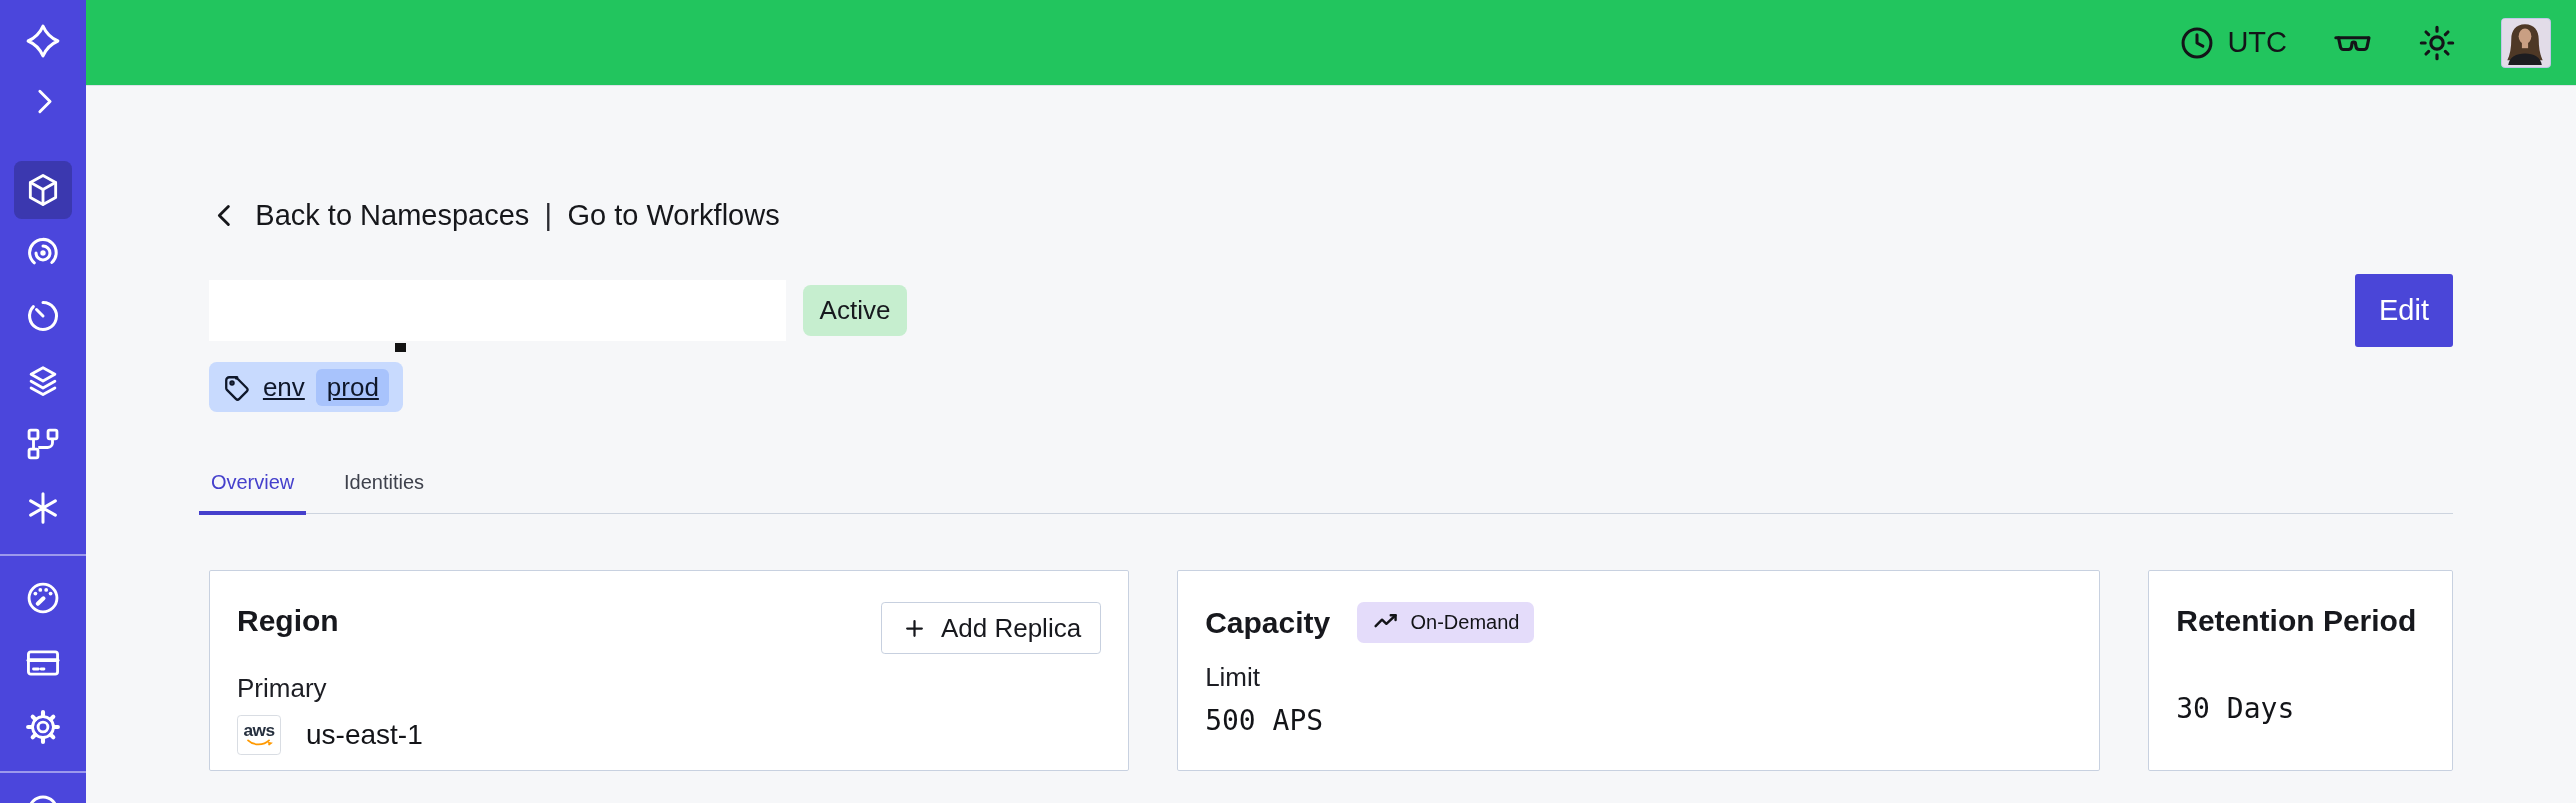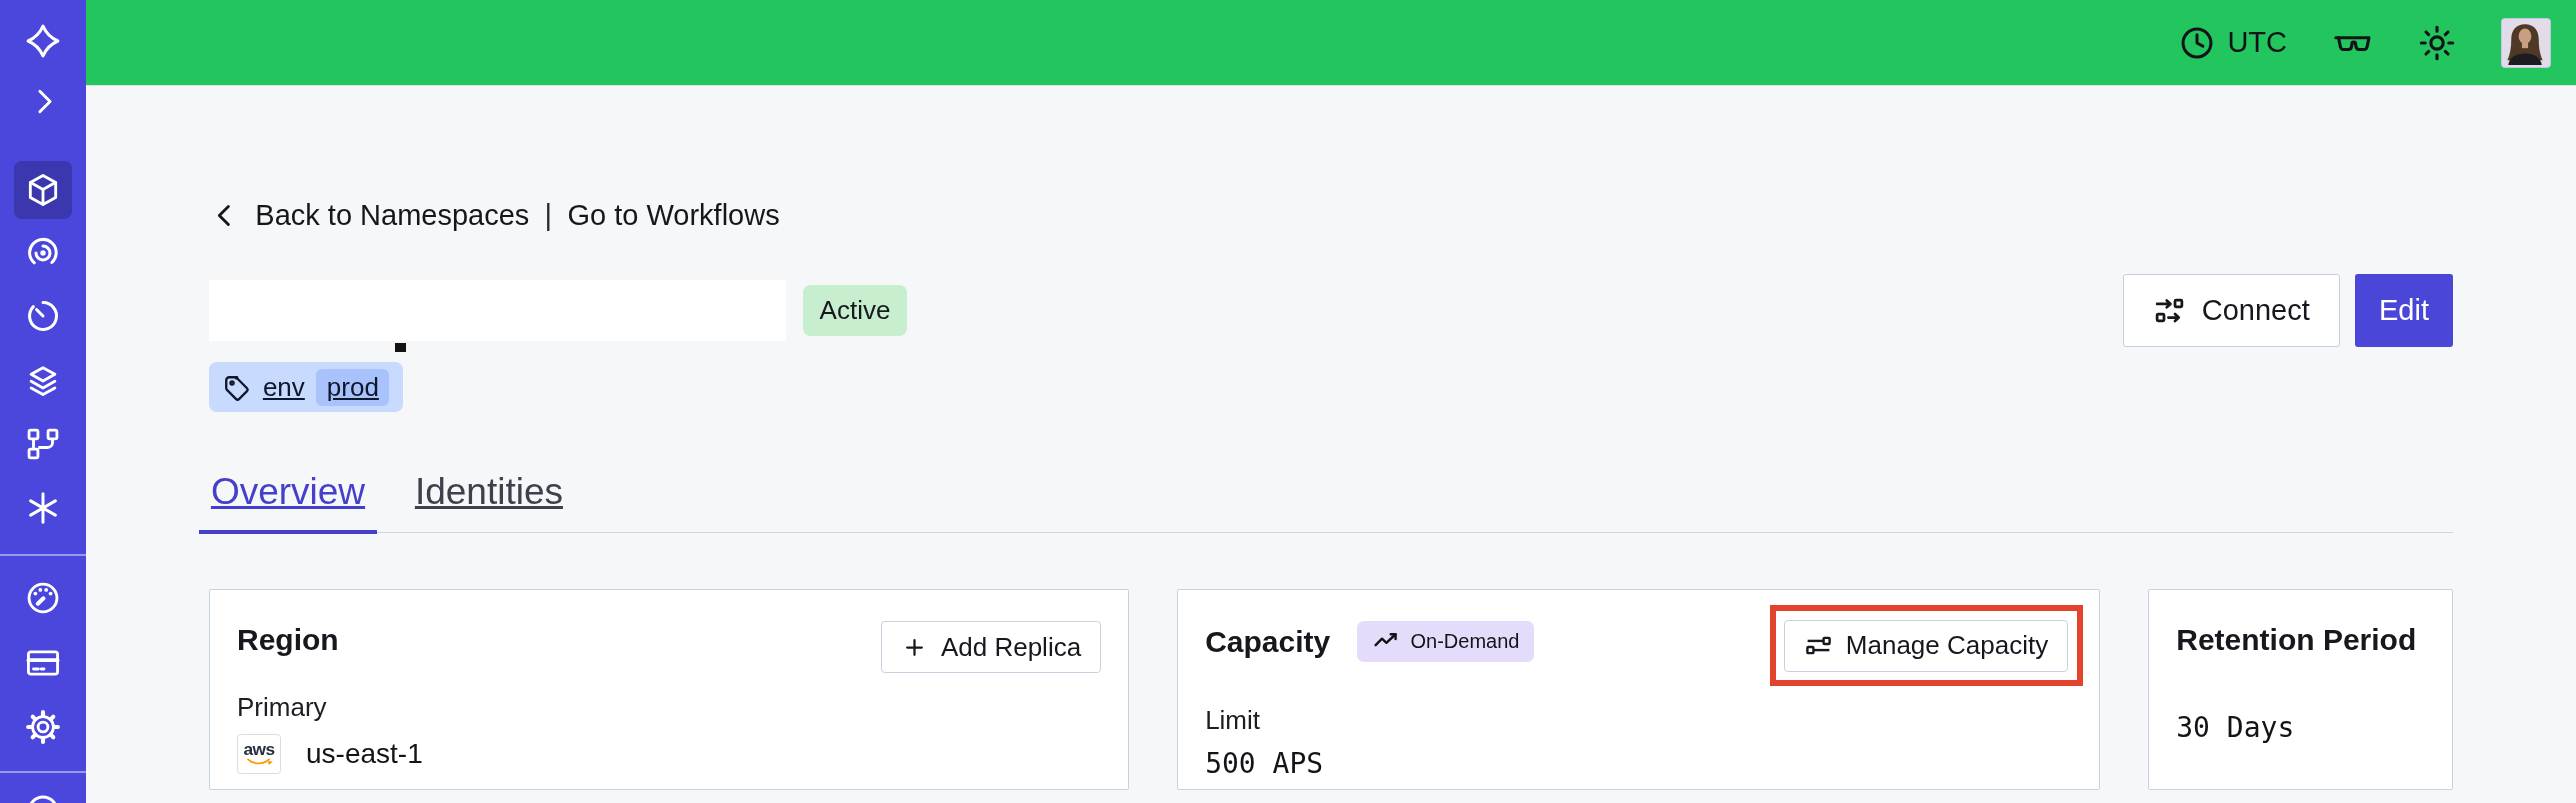--- a/index.html
+++ b/index.html
@@ -41,21 +41,21 @@
   .status-badge{background:var(--status-active-bg);border-radius:7.7px;padding:9.6px 16.3px;font-size:26px;color:#17191E;}
   .actions{display:flex;gap:15.3px;}
   .btn-connect{height:73px;padding:0 29px;background:#fff;border:1.9px solid var(--btn-border);border-radius:2.9px;font-size:29px;font-weight:500;display:inline-flex;align-items:center;gap:15.3px;color:var(--text-primary);font-family:inherit;cursor:pointer;}
   .btn-edit{height:73px;width:98px;background:var(--accent);color:#fff;border:none;border-radius:2.9px;font-size:29px;font-weight:500;font-family:inherit;cursor:pointer;}
 
   .tag-row{margin-top:15.3px;}
   .tag-chip{display:inline-flex;align-items:center;gap:11.5px;background:var(--tag-bg);border-radius:7.7px;padding:6.7px 13.4px;font-size:26px;color:#0f172a;text-decoration:underline;}
   .tag-value{background:var(--tag-value-bg);border-radius:5.8px;padding:2.9px 10.5px;}
 
   .tabs{margin-top:59px;display:flex;gap:46px;border-bottom:1.9px solid #CDD4DF;}
-  .tab{padding:0 1.9px 19px;font-size:37px;color:#3E414C;position:relative;cursor:pointer;text-decoration:underline;}
+  .tab{padding:0 1.9px 19px;font-size:20px;color:#3E414C;position:relative;cursor:pointer;}
   .tab.active{color:#4540CC;font-weight:500;}
   .tab.active::after{content:"";position:absolute;left:-9.6px;right:-9.6px;bottom:-1.9px;height:4.8px;background:#4540CC;}
 
   .cards{margin-top:56px;display:flex;gap:48px;}
   .card{background:#fff;border:1.9px solid var(--card-border);border-radius:1.9px;height:201px;padding:31px 27px;}
   .card-region{width:921px;}
   .card-capacity{width:924px;}
   .card-retention{width:305px;}
   .card-head{display:flex;justify-content:space-between;align-items:flex-start;}
   .title-group{display:flex;align-items:center;gap:15.3px;}
@@ -235,31 +235,20 @@
       <span class="crumb-link">Go to Workflows</span>
     </div>
 
     <div class="header-row">
       <div class="title-left">
         <div class="redacted"></div>
         <div class="redact-dot"></div>
         <span class="status-badge">Active</span>
       </div>
       <div class="actions">
-        <button class="btn-connect">
-          <span>
-            <svg width="33" height="33" viewBox="0 0 24 24" fill="none" stroke="currentColor" stroke-width="2" stroke-linecap="round" stroke-linejoin="round">
-              <path d="M3 7.2h9.3M10 4.7l2.7 2.5L10 9.7"></path>
-                <rect x="16" y="4.4" width="5" height="5" rx="0.8"></rect>
-              <rect x="3" y="14.6" width="5" height="5" rx="0.8"></rect>
-                <path d="M11.2 17.1h7.3M16 14.6l2.7 2.5-2.7 2.5"></path>
-            </svg>
-          </span>
-          <span>Connect</span>
-        </button>
         <button class="btn-edit">
           <span>Edit</span>
         </button>
       </div>
     </div>
 
     <div class="tag-row">
       <span class="tag-chip">
         <span>
           <svg width="29" height="29" viewBox="0 0 24 24" fill="none" stroke="currentColor" stroke-width="1.9" stroke-linejoin="round">
@@ -311,33 +300,20 @@
             <span class="badge-ondemand">
               <span>
                 <svg width="29" height="29" viewBox="0 0 24 24" fill="none" stroke="currentColor" stroke-width="2" stroke-linecap="round" stroke-linejoin="round">
                   <path d="M3 15l5.3-5.3 3.6 3.4L19.5 6"></path>
                     <path d="M15.5 6h4v4"></path>
                 </svg>
               </span>
               <span>On-Demand</span>
             </span>
           </div>
-          <div class="annotation">
-            <button class="btn-small">
-              <span>
-                <svg width="29" height="29" viewBox="0 0 24 24" fill="none" stroke="currentColor" stroke-width="2" stroke-linejoin="round">
-                  <path d="M3 8.2h13"></path>
-                    <rect x="16.2" y="5.7" width="5" height="5" rx="0.8"></rect>
-                  <path d="M8 15.8h13"></path>
-                    <rect x="2.8" y="13.3" width="5" height="5" rx="0.8"></rect>
-                </svg>
-              </span>
-              <span>Manage Capacity</span>
-            </button>
-          </div>
         </div>
         <div class="field-label">Limit</div>
         <div class="value-row mono">500 APS</div>
       </section>
 
       <section class="card card-retention">
         <h2 class="card-title">Retention Period</h2>
         <div class="retention-value mono">30 Days</div>
       </section>
 

